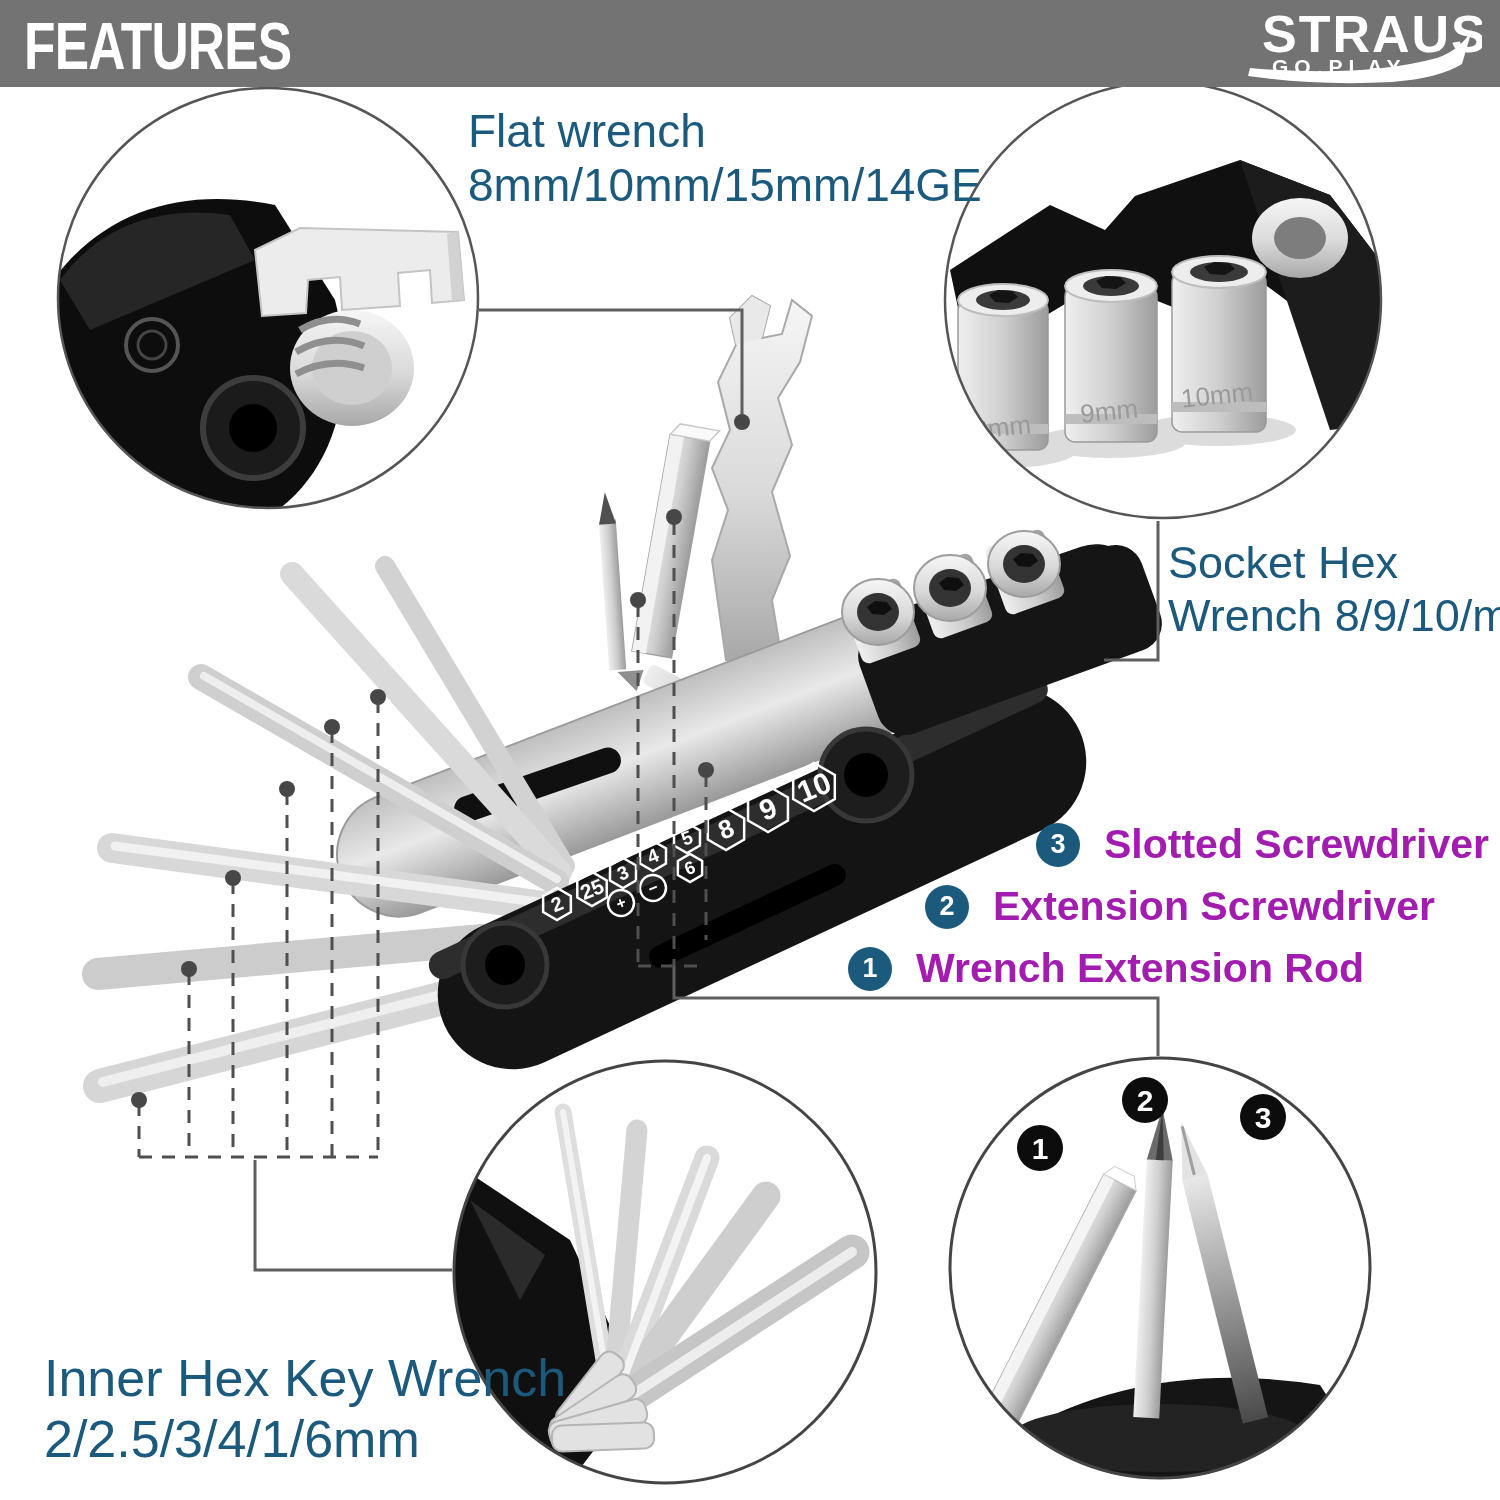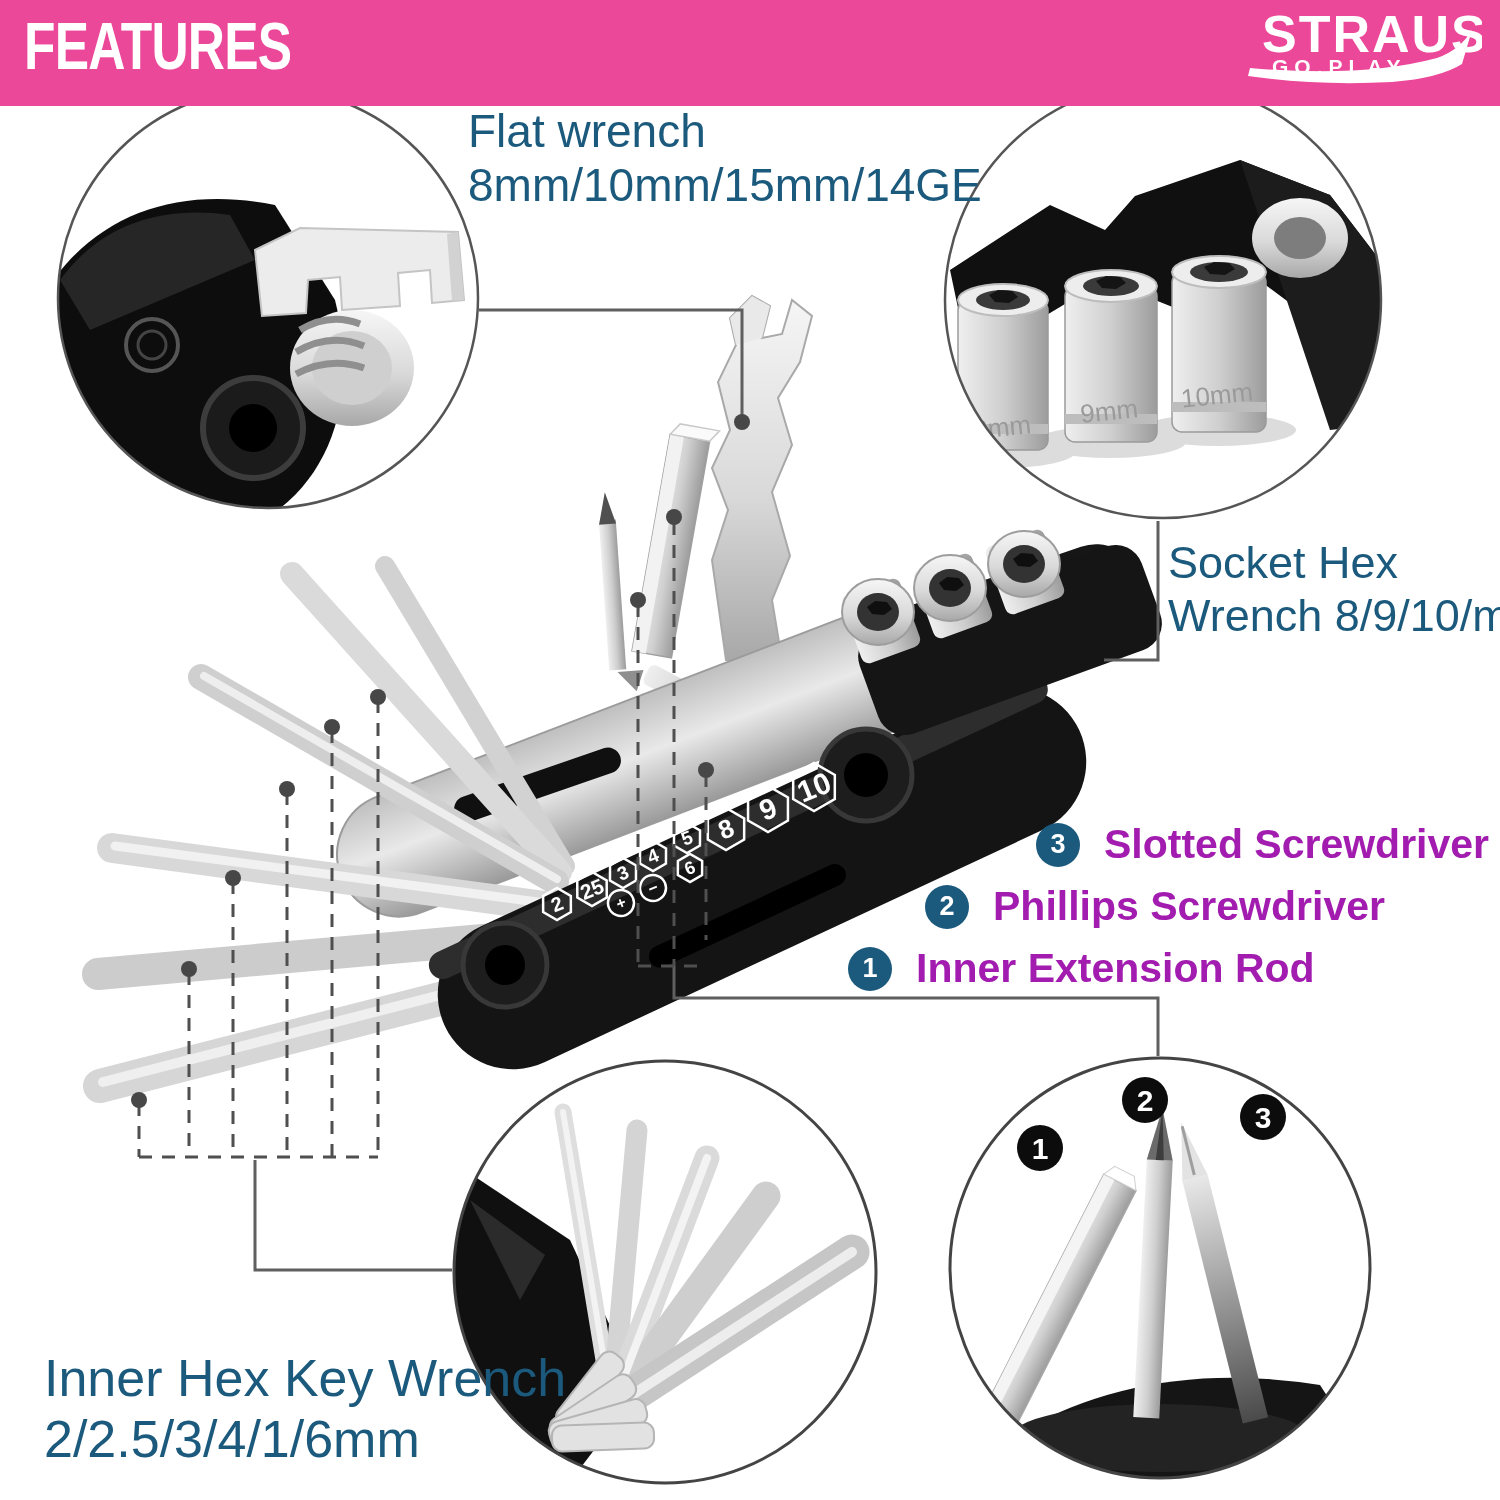--- a/index.html
+++ b/index.html
@@ -1,19 +1,19 @@
 <!DOCTYPE html>
 <html><head>
 <meta charset="utf-8">
 <style>
   html,body{margin:0;padding:0;background:#ffffff;}
   #canvas{position:relative;width:1500px;height:1500px;background:#ffffff;overflow:hidden;
           font-family:"Liberation Sans","DejaVu Sans",sans-serif;}
   
-  #header{position:absolute;left:0;top:0;width:1500px;height:106px;background:#ec4899;}
+  #header{position:absolute;left:0;top:0;width:1500px;height:87px;background:#737373;}
   #features-title{position:absolute;left:24px;top:8px;color:#fff;font-size:66px;font-weight:bold;
           letter-spacing:-1px;transform:scaleX(0.78);transform-origin:left center;white-space:nowrap;}
   #brand{position:absolute;right:18px;top:6px;width:420px;height:80px;}
   
   .blue-label{position:absolute;color:#1B5A7D;font-weight:normal;line-height:1.18;white-space:nowrap;}
   #label-flat{left:468px;top:104px;font-size:46px;}
   #label-socket{left:1168px;top:536px;font-size:45px;}
   #label-innerhex{left:36px;top:1348px;font-size:52px;margin-left:8px;}
   
   .num-row{position:absolute;display:flex;align-items:center;}
@@ -358,20 +358,20 @@
     <div>Inner Hex Key Wrench</div>
     <div>2/2.5/3/4/1/6mm</div>
   </div>
 
   <div id="row-slotted" class="num-row">
     <span class="num-badge">3</span>
     <span class="num-text">Slotted Screwdriver</span>
   </div>
   <div id="row-phillips" class="num-row">
     <span class="num-badge">2</span>
-    <span class="num-text">Phillips Screwdriver</span>
+    <span class="num-text">Extension Screwdriver</span>
   </div>
   <div id="row-sleeve" class="num-row">
     <span class="num-badge">1</span>
-    <span class="num-text">Inner Extension Rod</span>
+    <span class="num-text">Wrench Extension Rod</span>
   </div>
 
 </div>
 
 </body></html>

